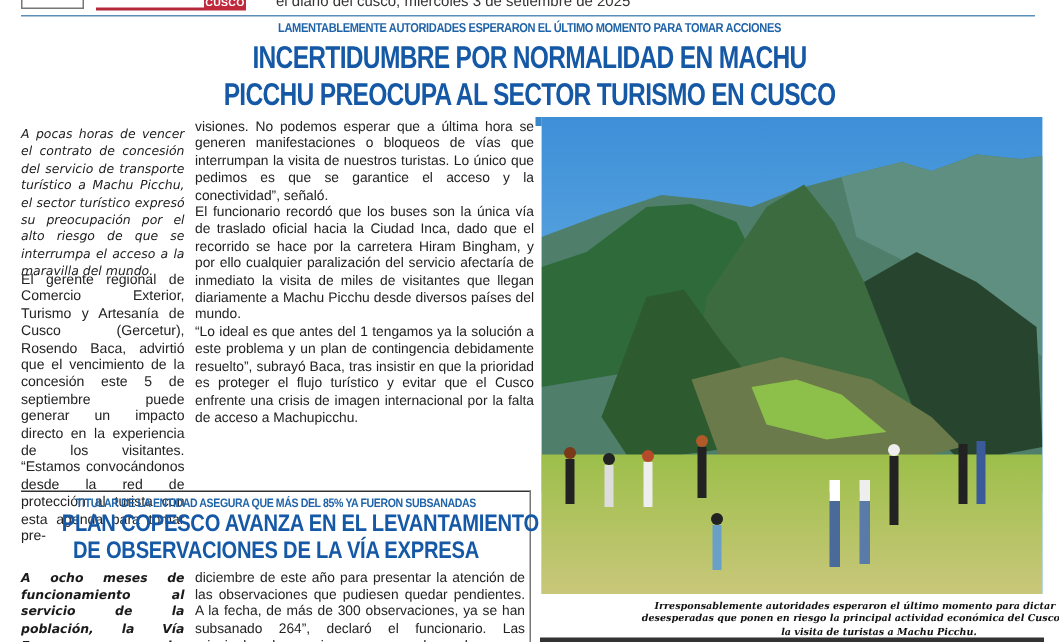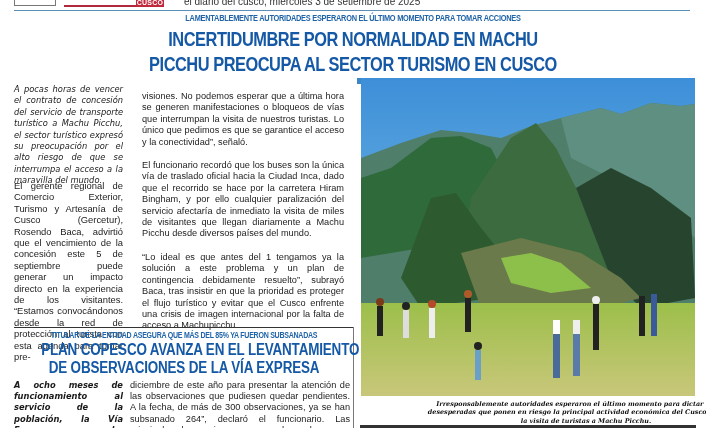--- a/index.html
+++ b/index.html
@@ -18,21 +18,21 @@
   .headline { position: absolute; left: 0; width: 706px; text-align: center; color: #1559a6; font-weight: bold; font-size: 21px; line-height: 24px; letter-spacing: -0.6px; transform: scaleX(0.78); transform-origin: center; white-space: nowrap; }
   .h1a { top: 27px; }
   .h1b { top: 52px; }
 
   .photo-bar { position: absolute; left: 357px; top: 78px; width: 334px; height: 6px; background: linear-gradient(90deg, #3a86c8, #9fe0f4); }
 
   .col { position: absolute; font-size: 9.2px; line-height: 11.4px; text-align: justify; }
   .lead { position: absolute; left: 14px; top: 84px; width: 109px; font-family: "DejaVu Sans", sans-serif; font-size: 8.3px; line-height: 11.4px; font-style: italic; font-weight: normal; text-align: justify; color: #1a1a1a; }
   .lead-body { position: absolute; left: 14px; top: 180px; width: 109px; font-size: 9.4px; line-height: 11.4px; text-align: justify; color: #222; }
   .col2 { left: 130px; top: 79px; width: 226px; color: #222; }
-  .col2 p { margin: 12px; }
+  .col2 p { margin: 0; }
 
   .sep-rule { position: absolute; left: 14px; top: 327px; width: 340px; height: 1px; background: #333; }
   .box-right { position: absolute; left: 353px; top: 327px; width: 1px; height: 101px; background: #777; }
 
   .k2 { top: 331px; font-size: 8.2px; color: #1f63a8; }
   .h2 { position: absolute; left: 14px; width: 340px; text-align: center; color: #1559a6; font-weight: bold; font-size: 16px; line-height: 18px; transform: scaleX(0.84); transform-origin: center; white-space: nowrap; letter-spacing: -0.2px; }
   .h2a { top: 341px; }
   .h2b { top: 359px; }
 
   .lead2 { position: absolute; left: 14px; top: 380px; width: 109px; font-family: "DejaVu Sans", sans-serif; font-size: 8.3px; line-height: 11.2px; font-style: italic; font-weight: bold; text-align: justify; color: #1a1a1a; }

